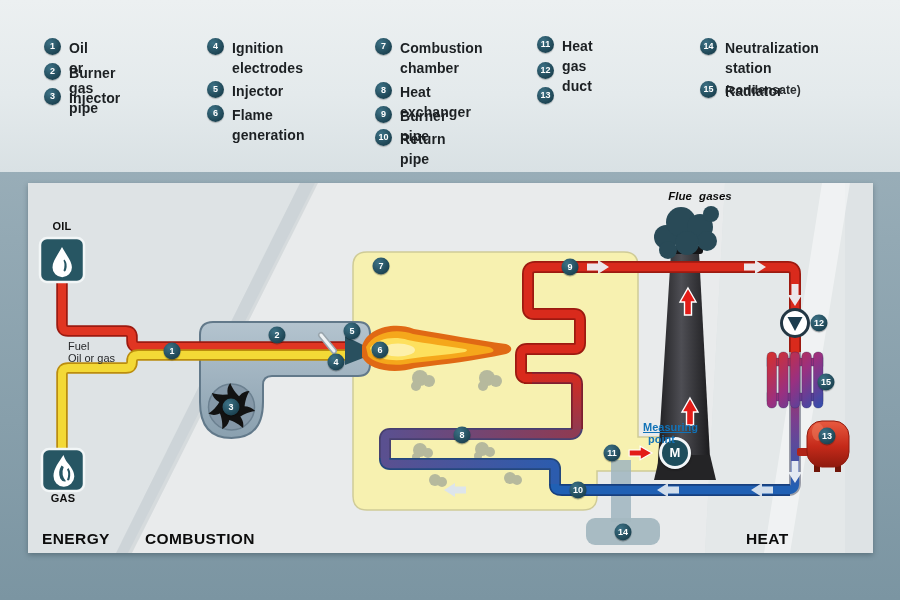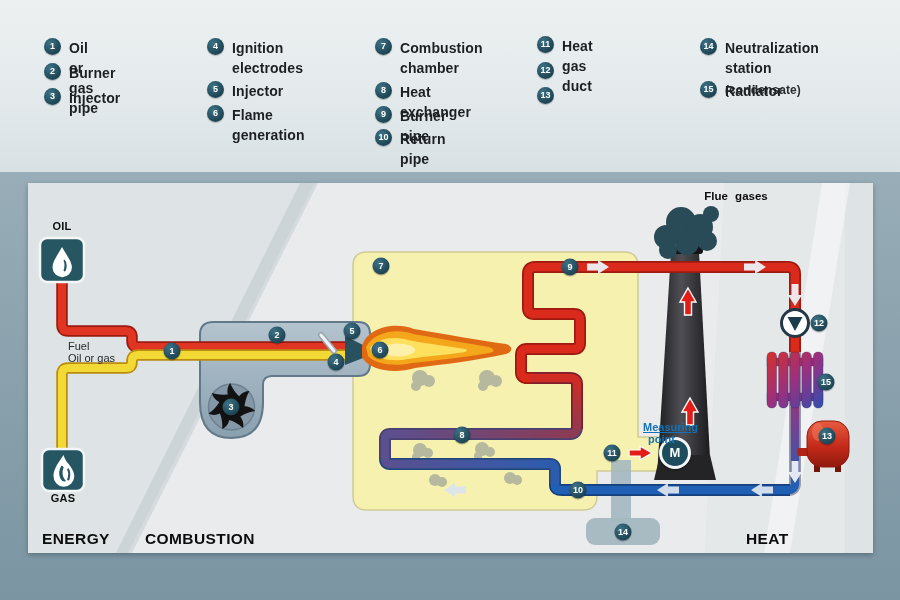--- a/index.html
+++ b/index.html
@@ -343,20 +343,20 @@
       <div class="badge" style="left: 578px; top: 490px;">10</div>
       <div class="badge" style="left: 612px; top: 453px;">11</div>
       <div class="badge" style="left: 819px; top: 323px;">12</div>
       <div class="badge" style="left: 827px; top: 436px;">13</div>
       <div class="badge" style="left: 623px; top: 532px;">14</div>
       <div class="badge" style="left: 826px; top: 382px;">15</div>
       <div class="dlabel lbl-icon" style="left: 62px; top: 220px;">OIL</div>
       <div class="dlabel lbl-icon" style="left: 63px; top: 492px;">GAS</div>
       <div class="dlabel lbl-small" style="left: 68px; top: 340px;">Fuel</div>
       <div class="dlabel lbl-small" style="left: 68px; top: 352px;">Oil or gas</div>
-      <div class="dlabel lbl-flue" style="left: 736px; top: 190px;">Flue gases</div>
+      <div class="dlabel lbl-flue" style="left: 700px; top: 190px; font-style: italic;">Flue gases</div>
       <div class="dlabel lbl-measure" style="left: 643px; top: 421px; text-decoration: underline;">Measuring</div>
       <div class="dlabel lbl-measure" style="left: 648px; top: 433px;">point</div>
       <div class="dlabel lbl-section" style="left: 42px; top: 530px;">ENERGY</div>
       <div class="dlabel lbl-section" style="left: 145px; top: 530px;">COMBUSTION</div>
       <div class="dlabel lbl-section" style="left: 746px; top: 530px;">HEAT</div>
     </div>
 </div>
 
 </body></html>

